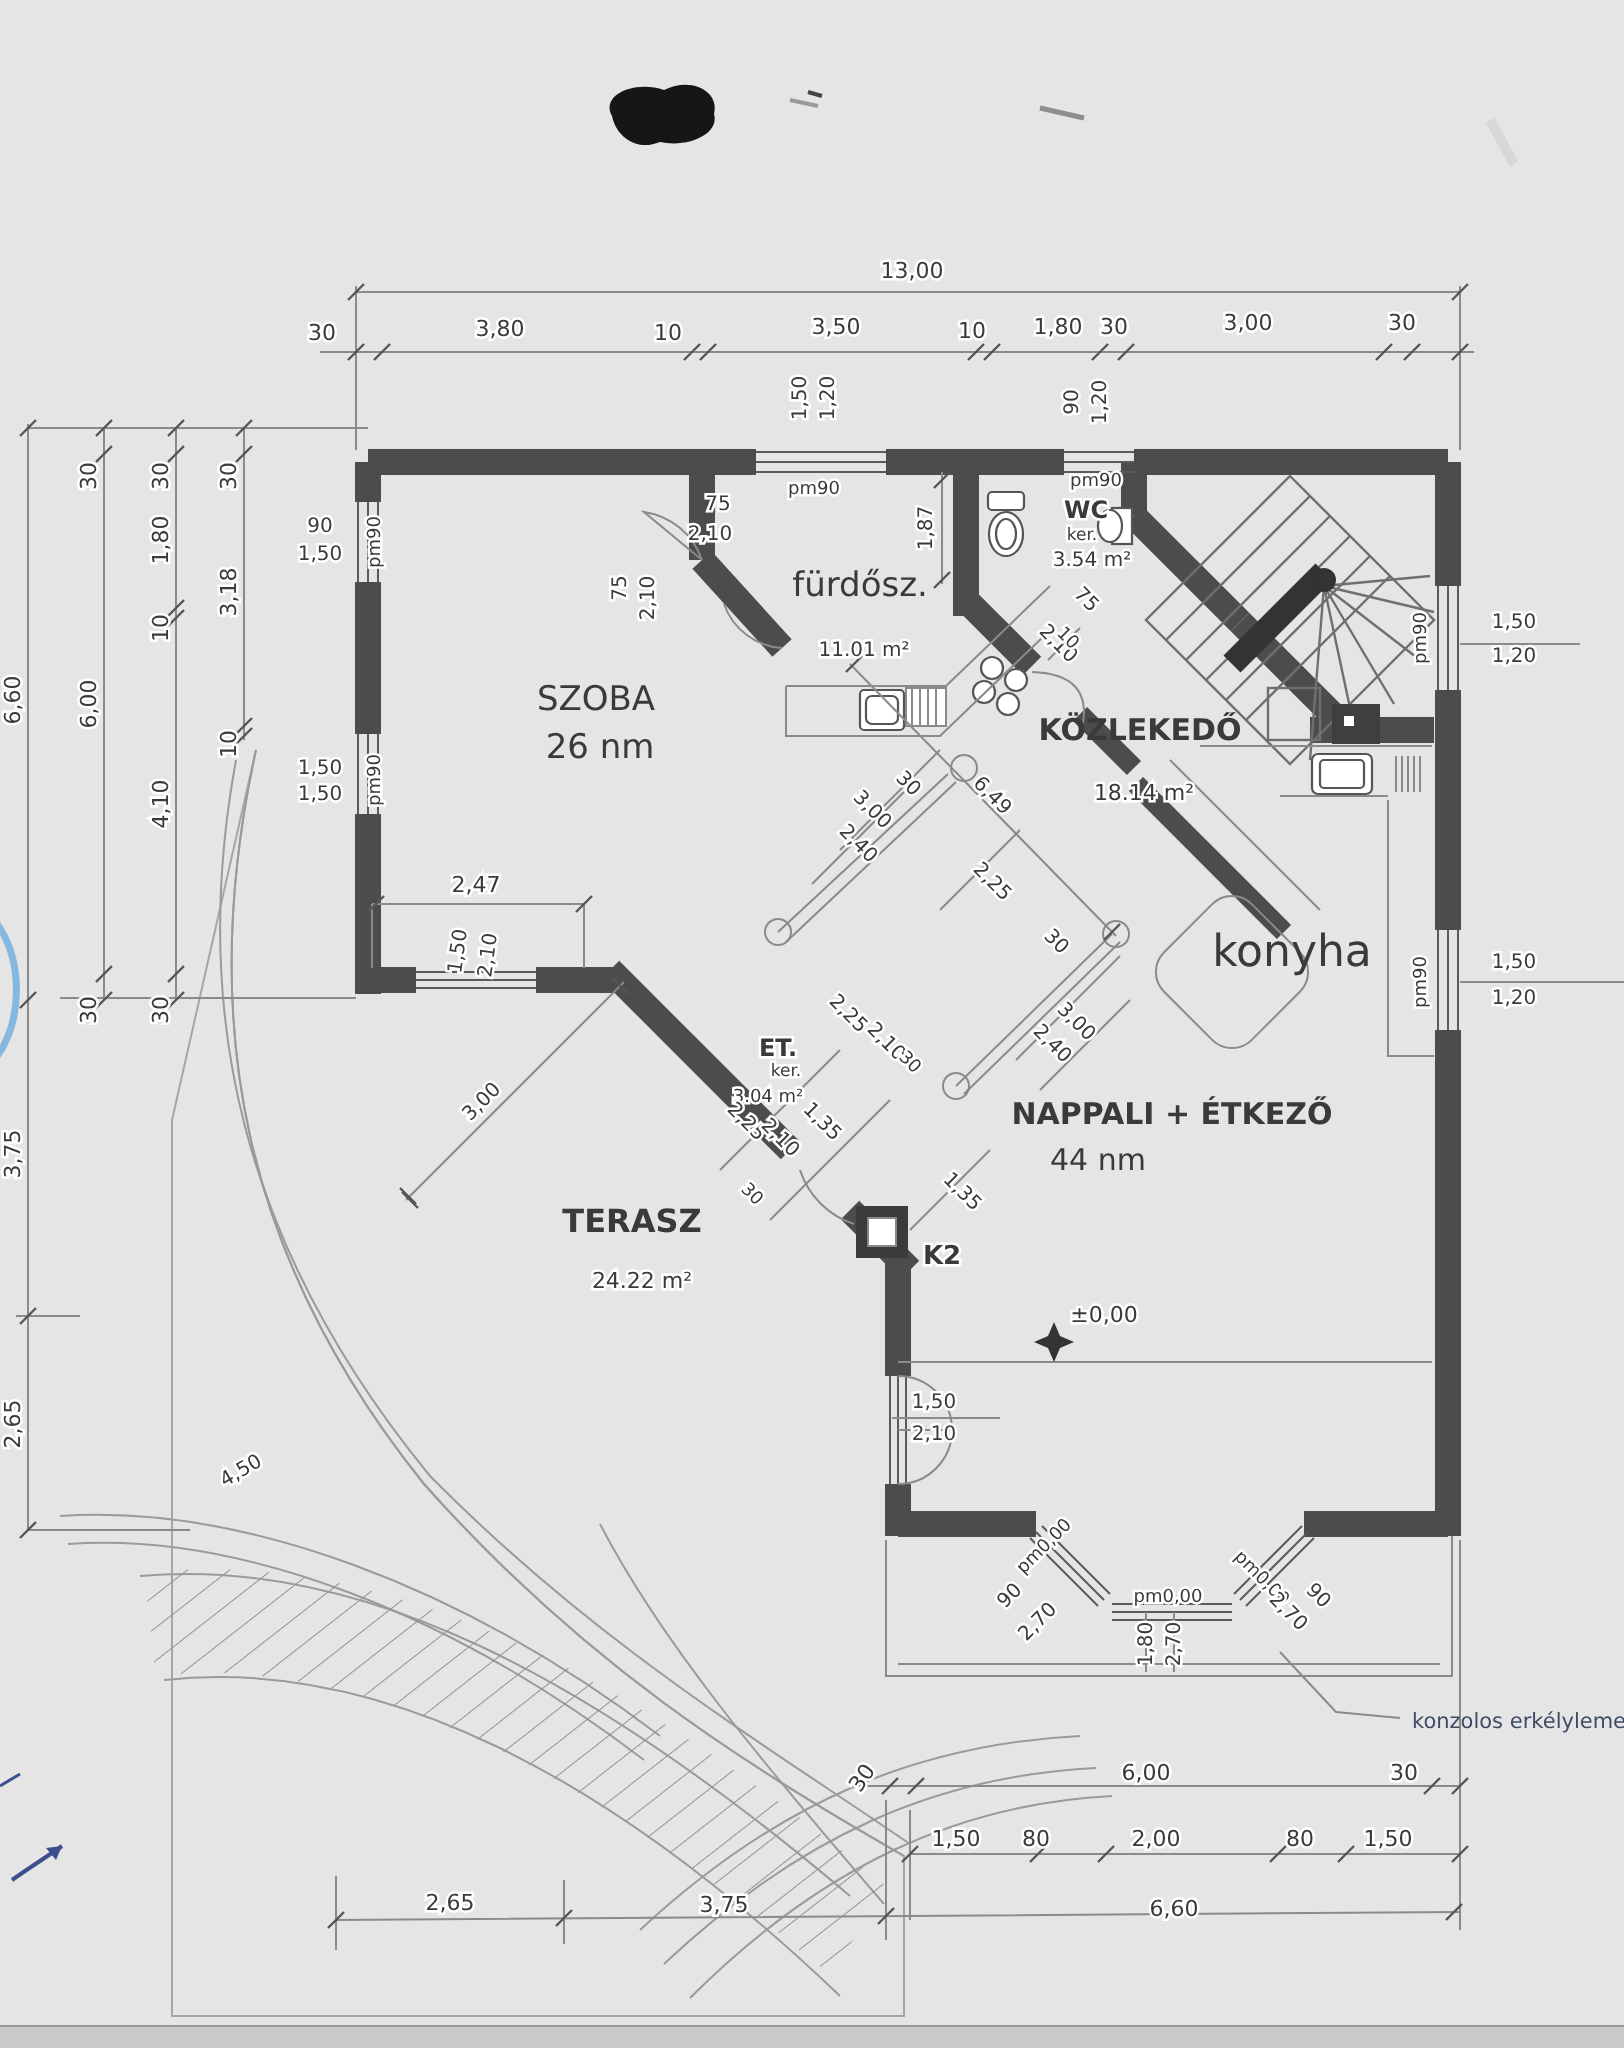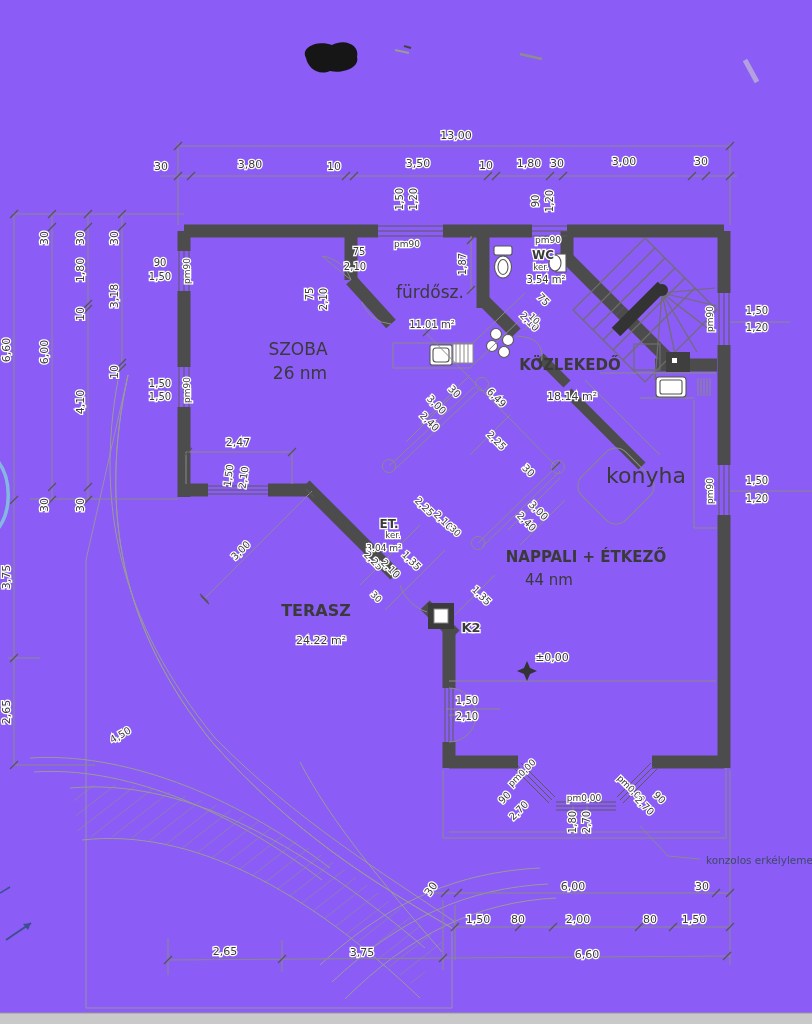--- a/index.html
+++ b/index.html
@@ -1,16 +1,16 @@
 <!DOCTYPE html>
 <html><head>
 <meta charset="utf-8">
 <style>
   html,body{margin:0;padding:0;background:#ffffff;}
-  #stage{position:relative;width:812px;height:1024px;background:#8b5cf6;overflow:hidden;}
+  #stage{position:relative;width:812px;height:1024px;background:#e5e5e5;overflow:hidden;}
   svg{position:absolute;left:0;top:0;}
   svg text{font-family:"DejaVu Sans","Liberation Sans",sans-serif;fill:#3a3a3a;
            paint-order:stroke;stroke:#ffffff;stroke-width:2.5px;}
   .d{font-size:11px;text-anchor:middle;}
   .d9{font-size:9px;text-anchor:middle;}
   .d10{font-size:10px;text-anchor:middle;}
   .rm{font-size:17px;text-anchor:middle;stroke-width:0;}
   .rmB{font-size:15px;font-weight:bold;text-anchor:middle;stroke-width:0;}
   .sm{font-size:8.5px;text-anchor:middle;}
   .note{font-size:10.5px;fill:#3f4a66;text-anchor:start;stroke-width:0;}

